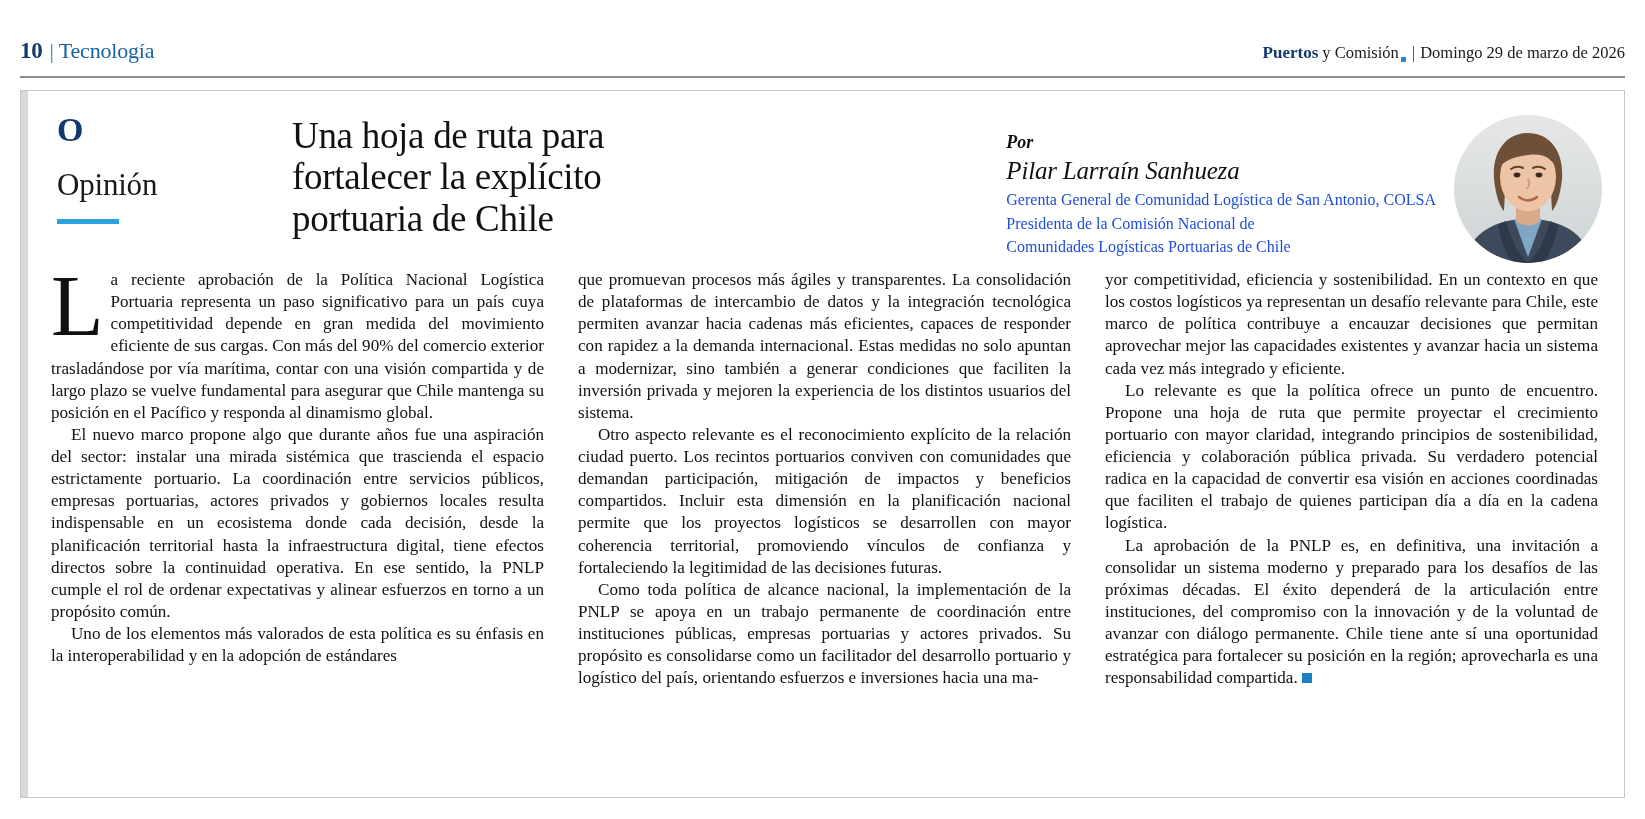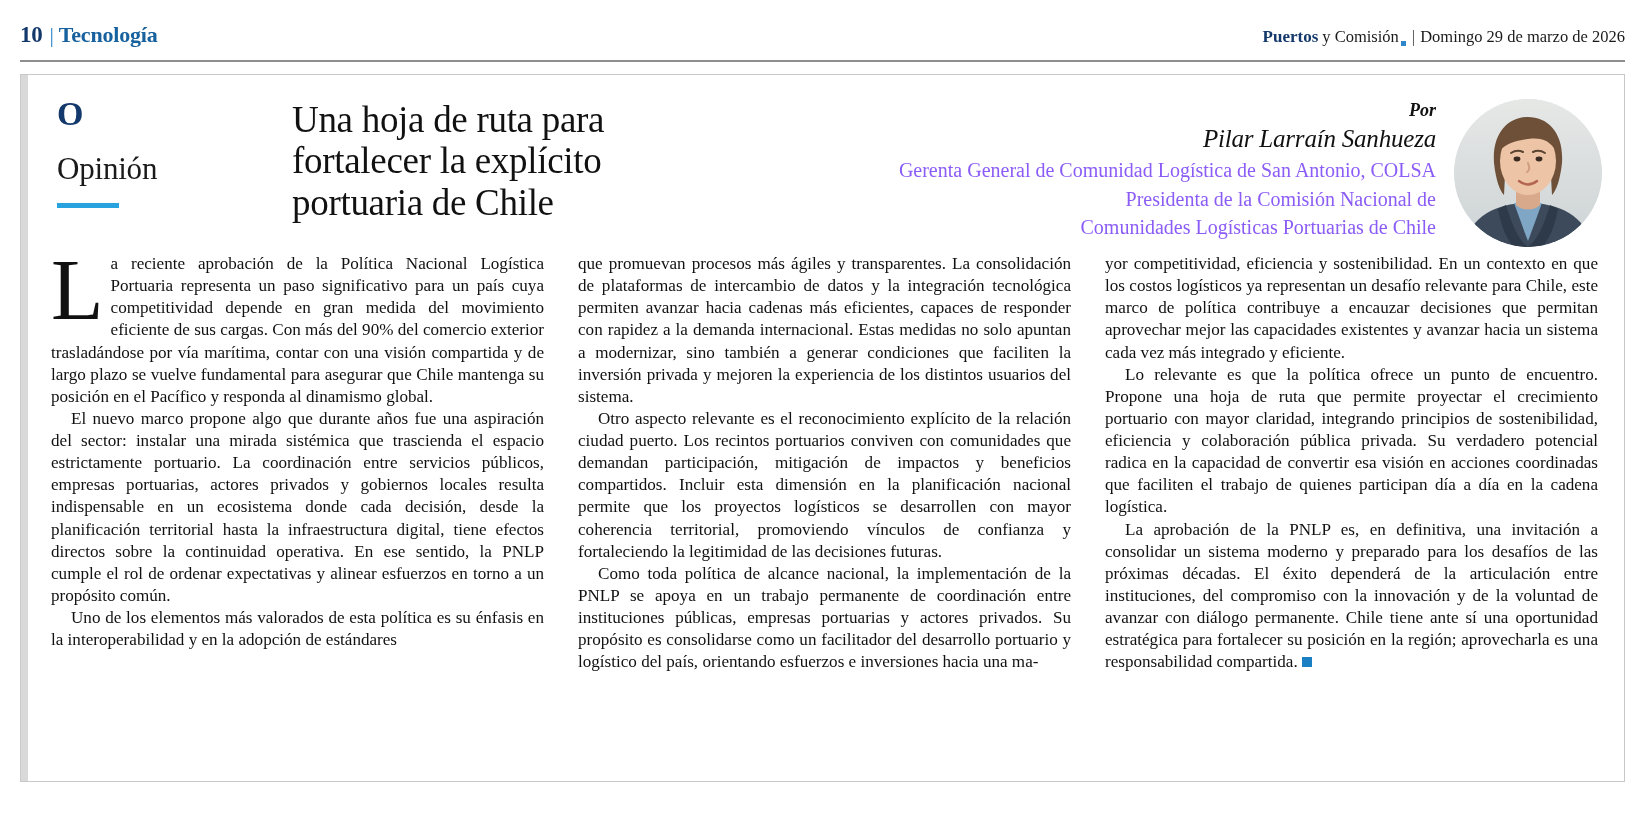--- a/index.html
+++ b/index.html
@@ -12,21 +12,21 @@
     height: 819px;
     font-family: "Liberation Serif", serif;
     color: #1a1a1a;
     overflow: hidden;
   }
   .page {
     position: relative;
     width: 1645px;
     height: 656px;
     box-sizing: border-box;
-    padding: 0 16px;
+    padding: 16px 16px;
   }
 
   
   .masthead {
     display: flex;
     align-items: baseline;
     justify-content: space-between;
     padding: 22px 4px 10px 4px;
   }
   .masthead-left {
@@ -41,21 +41,21 @@
     letter-spacing: -0.3px;
   }
   .masthead-divider {
     color: #2f86c9;
     font-size: 22px;
     margin: 0 5px 0 7px;
     font-weight: 300;
   }
   .section-name {
     font-size: 22px;
-    font-weight: bold;
+    font-weight: normal;
     color: #17619e;
     letter-spacing: -0.2px;
   }
   .masthead-right {
     display: flex;
     align-items: flex-end;
     font-size: 16.5px;
     color: #1a1a1a;
     white-space: nowrap;
   }
@@ -154,41 +154,42 @@
   }
 
   .byline-wrap {
     flex: 1 1 auto;
     display: flex;
     align-items: flex-start;
     justify-content: flex-end;
     padding-top: 2px;
   }
   .byline {
-    text-align: right;
+    text-align: left;
     padding-right: 18px;
     line-height: 1.28;
+    margin-top: 16px;
   }
   .byline .por {
     font-style: italic;
     font-weight: bold;
     font-size: 18px;
     color: #111;
   }
   .byline .author {
     font-style: italic;
     font-weight: normal;
     font-size: 25px;
     color: #111;
     letter-spacing: -0.2px;
     margin-top: 1px;
   }
   .byline .role {
-    font-size: 20px;
-    color: #8b5cf6;
+    font-size: 16px;
+    color: #1d4ed8;
     margin-top: 3px;
   }
   .avatar {
     width: 148px;
     height: 148px;
     border-radius: 50%;
     overflow: hidden;
     flex: 0 0 148px;
     background: #dfe3e6;
     position: relative;

